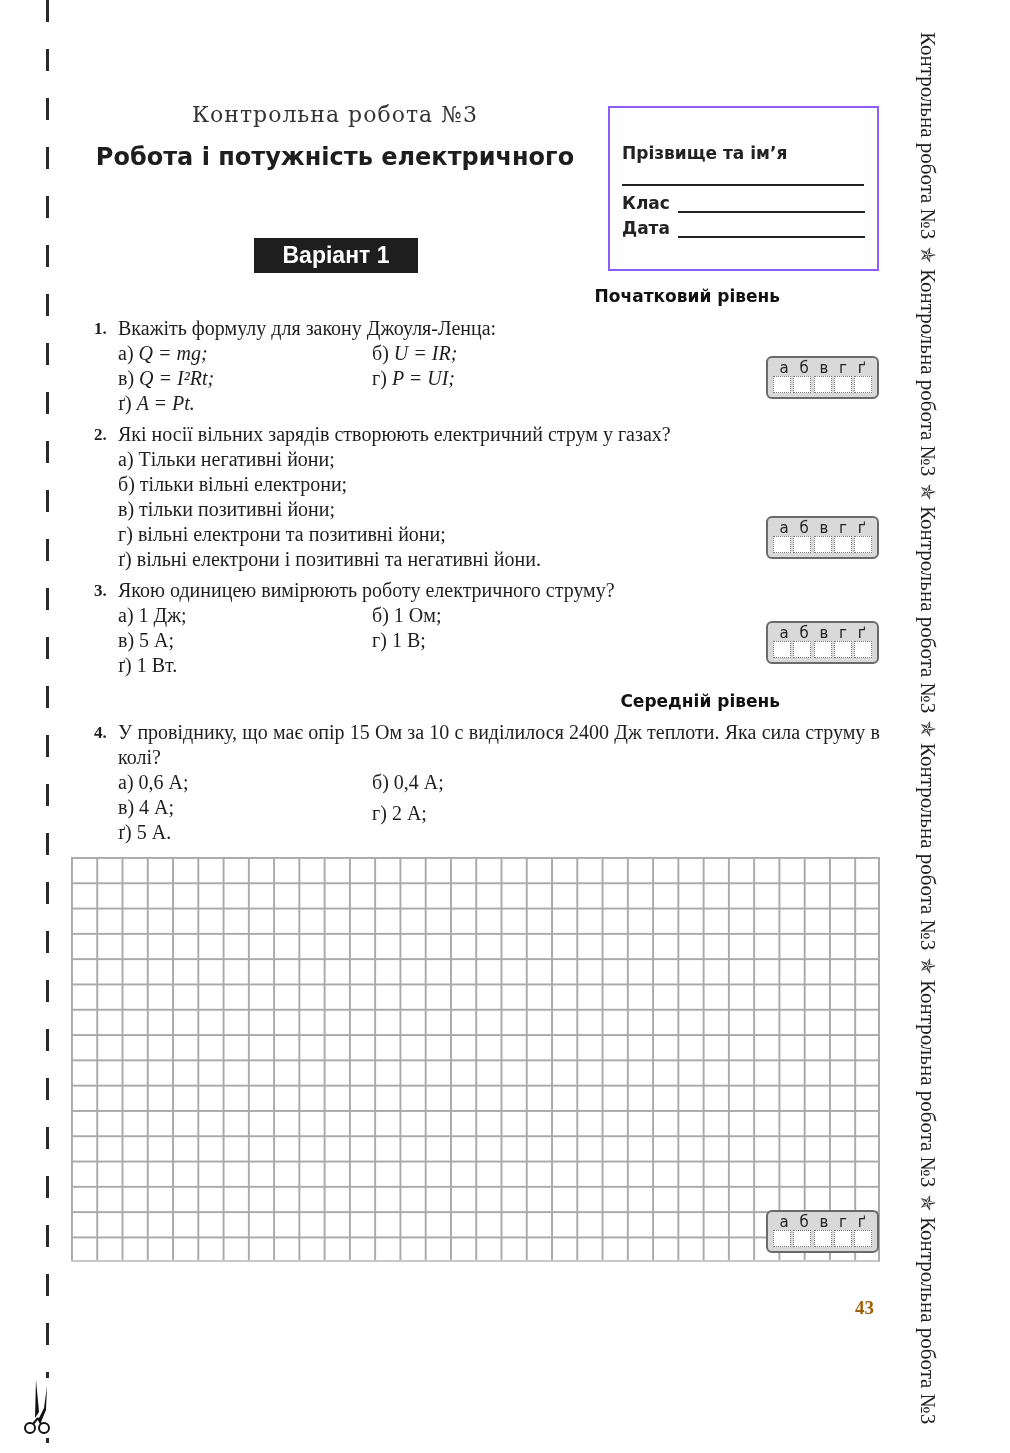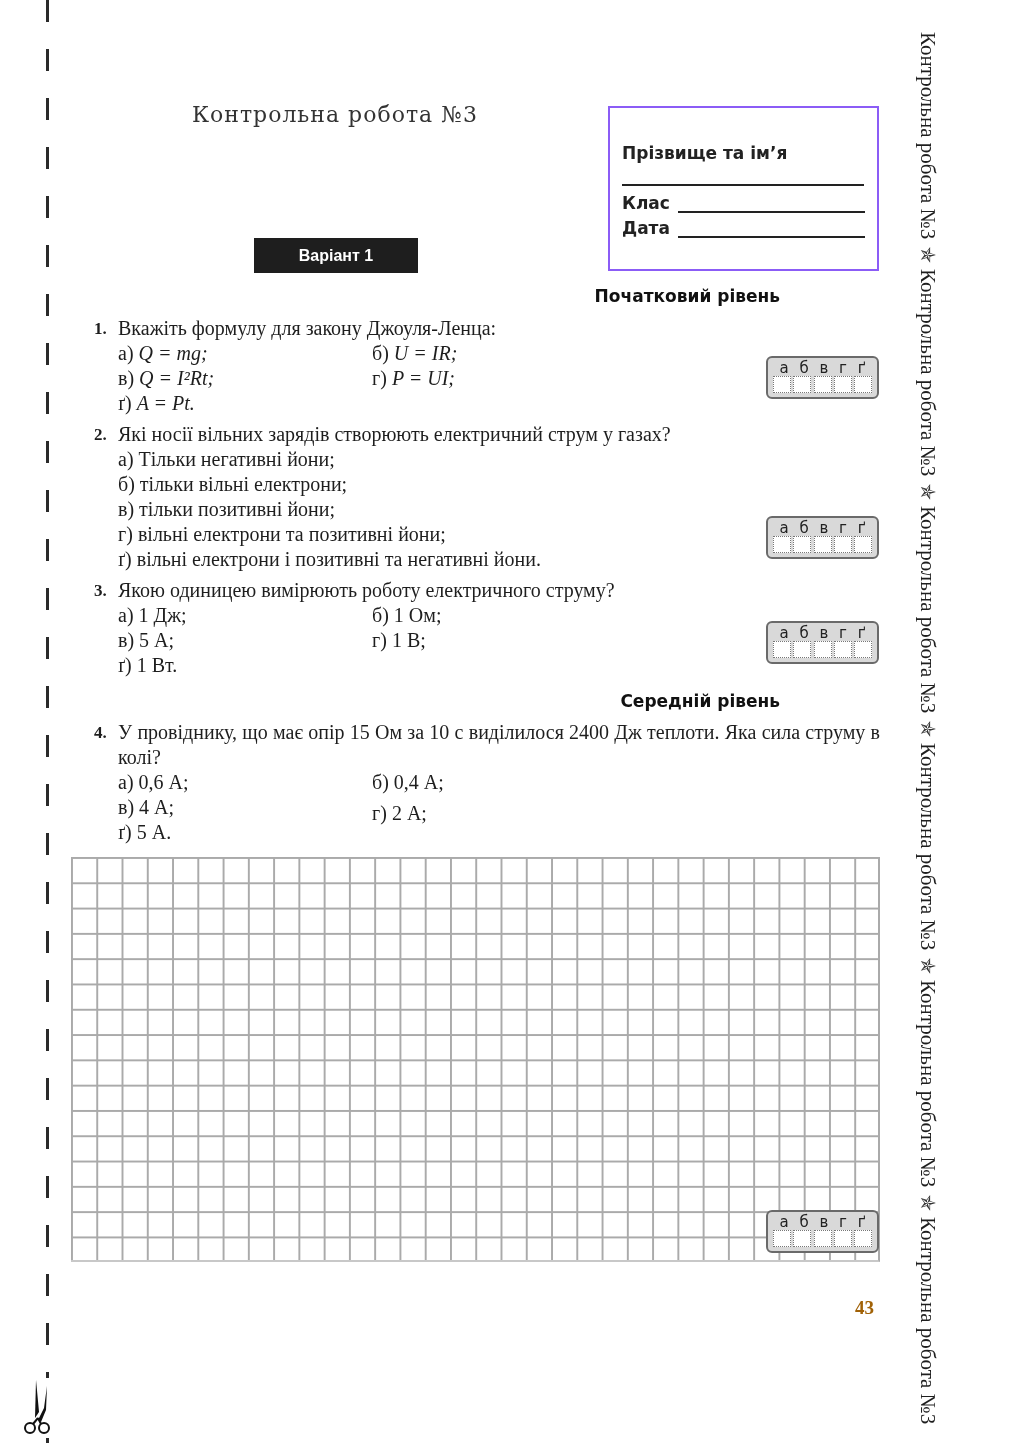--- a/index.html
+++ b/index.html
@@ -9,21 +9,21 @@
   .cutline { position: absolute; left: 46px; top: 0; width: 3px; height: 1453px;
     background: repeating-linear-gradient(to bottom, #2a2a2a 0px, #2a2a2a 22px, transparent 22px, transparent 49px); }
   .scissors { position: absolute; left: 22px; top: 1378px; width: 32px; height: 60px; background: #fff; }
 
   
   .subtitle { position: absolute; left: 100px; width: 470px; top: 102px; text-align: center;
     font-family: "DejaVu Serif", serif; font-size: 22px; letter-spacing: 1px; color: #333; font-weight: normal; }
   .title { position: absolute; left: 70px; width: 530px; top: 140px; text-align: center;
     font-family: "DejaVu Sans", sans-serif; font-weight: bold; font-size: 24px; line-height: 35px; color: #1e1e1e; }
   .variant { position: absolute; left: 254px; top: 238px; width: 164px; height: 35px; background: #1e1e1e; color: #fff;
-    font-family: "Liberation Sans", sans-serif; font-size: 16px; font-weight: bold; text-align: center; line-height: 35px; }
+    font-family: "Liberation Sans", sans-serif; font-size: 23px; font-weight: bold; text-align: center; line-height: 35px; }
 
   .namebox { position: absolute; left: 608px; top: 106px; width: 271px; height: 165px; border: 2px solid #8b5cf6; box-sizing: border-box; }
   .nb-label { position: absolute; font-family: "DejaVu Sans", sans-serif; font-weight: bold; font-size: 17px; color: #222; }
   .nb-line { position: absolute; height: 2px; background: #222; }
 
   .section { position: absolute; left: 250px; width: 530px; text-align: right;
     font-family: "DejaVu Sans", sans-serif; font-weight: bold; font-size: 17px; color: #111; }
 
   .q { position: absolute; left: 94px; width: 790px; font-family: "Liberation Serif", serif; font-size: 20px; line-height: 25px; color: #1e1e1e; }
   .q .num { position: absolute; left: 0; top: 0; font-weight: bold; font-size: 17px; }
@@ -63,20 +63,21 @@
     <path d="M14 2 L17 34 L13 40 Z" fill="#111"></path>
     <path d="M25 8 L22 30 L16 42 L19 44 L24 32 Z" fill="#111"></path>
     <circle cx="8" cy="50" r="5" fill="none" stroke="#111" stroke-width="2"></circle>
     <circle cx="22" cy="50" r="5" fill="none" stroke="#111" stroke-width="2"></circle>
     <path d="M11 46 L16 40 M19 46 L16 40" stroke="#111" stroke-width="2"></path>
   </svg>
 </div>
 
 <div class="subtitle">Контрольна робота №3</div>
 <div class="title">
+  <div>Робота і потужність електричного</div>
 </div>
 <div class="variant">Варіант 1</div>
 
 <div class="namebox">
   <div class="nb-label" style="left:12px; top:35px;">Прізвище та ім’я</div>
   <div class="nb-line" style="left:12px; top:76px; width:242px;"></div>
   <div class="nb-label" style="left:12px; top:85px;">Клас</div>
   <div class="nb-line" style="left:68px; top:103px; width:187px;"></div>
   <div class="nb-label" style="left:12px; top:110px;">Дата</div>
   <div class="nb-line" style="left:68px; top:128px; width:187px;"></div>

